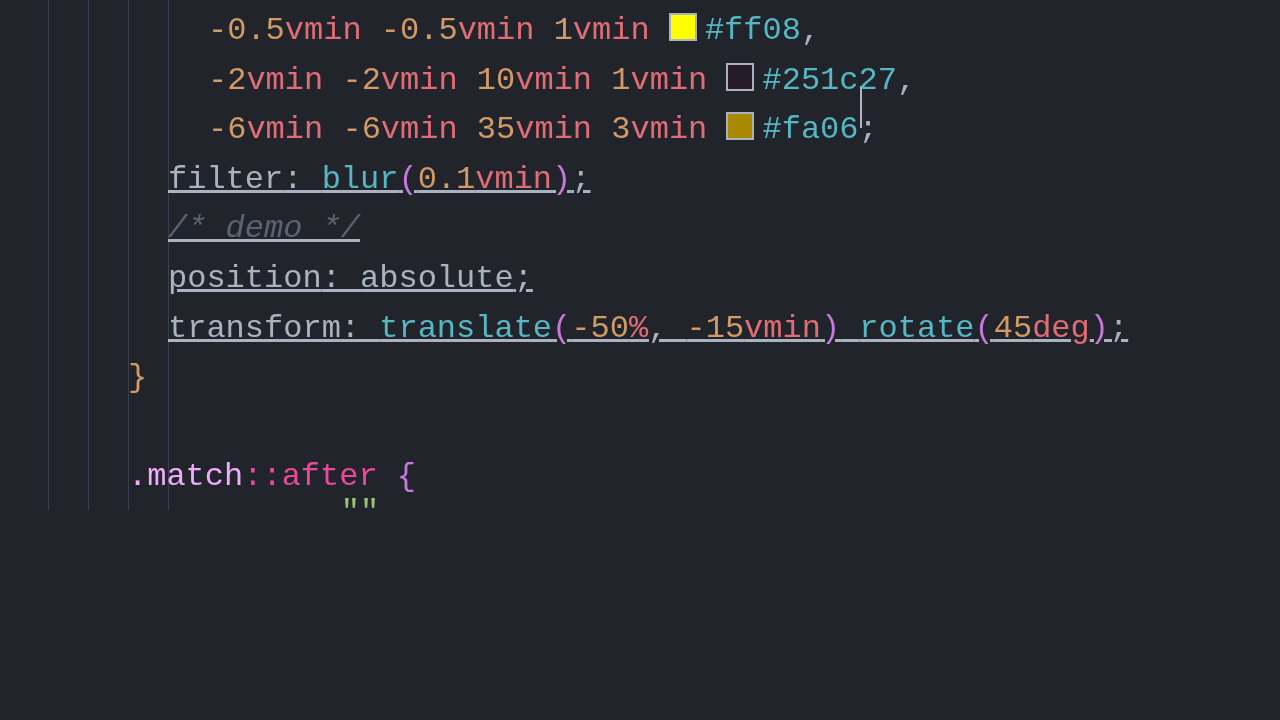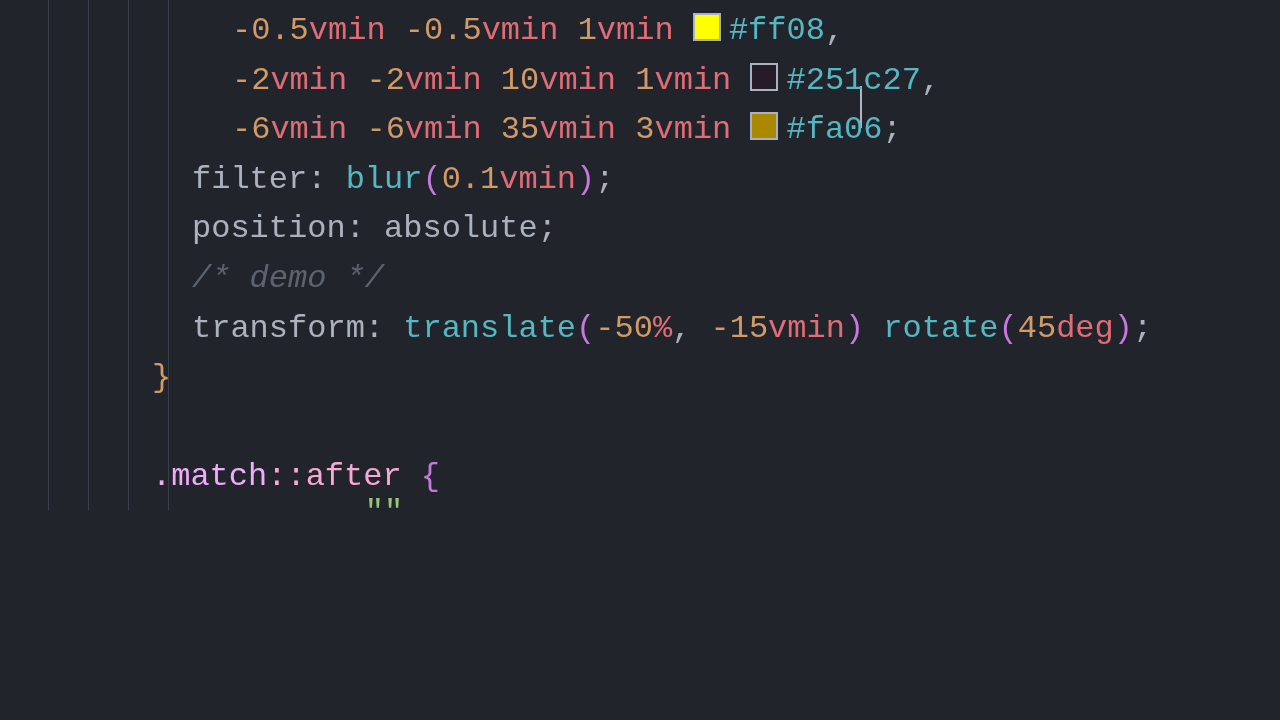--- a/index.html
+++ b/index.html
@@ -25,40 +25,39 @@
     width: 1px;
     background: #3a3f4b;
   }
   .gutter-line.l1 { left: 48px; }
   .gutter-line.l2 { left: 88px; }
   .gutter-line.l3 { left: 128px; }
   .gutter-line.l4 { left: 168px; }
   .code {
     position: relative;
     padding-left: 0;
-    margin-left: 24px;
   }
   .line {
     white-space: pre;
     padding-left: 0;
   }
   .indent1 { padding-left: 128px; }
-  .indent2 { padding-left: 168px; }
+  .indent2 { padding-left: 168px; text-decoration: underline; }
   .indent3 { padding-left: 208px; }
 
   .tok-prop { color: #abb2bf; }
   .tok-punc { color: #abb2bf; }
   .tok-num { color: #d19a66; }
   .tok-unit { color: #e06c75; }
   .tok-func { color: #56b6c2; }
   .tok-paren { color: #c678dd; }
   .tok-hex { color: #56b6c2; }
   .tok-comment { color: #5c6370; font-style: italic; }
   .tok-class { color: #f0abfc; }
-  .tok-pseudo { color: #f9a8d4; }
+  .tok-pseudo { color: #ec4899; }
   .tok-brace { color: #d19a66; }
   .tok-brace2 { color: #c678dd; }
   .tok-str { color: #98c379; }
 
   .swatch {
     display: inline-block;
     width: 28px;
     height: 28px;
     border: 2px solid #abb2bf;
     vertical-align: -2px;
@@ -88,23 +87,23 @@
     <div class="line indent3"><span class="tok-num">-0.5</span><span class="tok-unit">vmin</span> <span class="tok-num">-0.5</span><span class="tok-unit">vmin</span> <span class="tok-num">1</span><span class="tok-unit">vmin</span> <span class="swatch" style="background:#ffff00"></span><span class="tok-hex">#ff08</span><span class="tok-punc">,</span></div>
 
 
     <div class="line indent3"><span class="tok-num">-2</span><span class="tok-unit">vmin</span> <span class="tok-num">-2</span><span class="tok-unit">vmin</span> <span class="tok-num">10</span><span class="tok-unit">vmin</span> <span class="tok-num">1</span><span class="tok-unit">vmin</span> <span class="swatch" style="background:#251c27"></span><span class="tok-hex">#251c27</span><span class="tok-punc">,</span></div>
 
     <div class="line indent3"><span class="tok-num">-6</span><span class="tok-unit">vmin</span> <span class="tok-num">-6</span><span class="tok-unit">vmin</span> <span class="tok-num">35</span><span class="tok-unit">vmin</span> <span class="tok-num">3</span><span class="tok-unit">vmin</span> <span class="swatch" style="background:#aa8800"></span><span class="tok-hex">#fa06</span><span class="tok-punc">;</span></div>
 
     <div class="line indent2"><span class="tok-prop">filter</span><span class="tok-punc">: </span><span class="tok-func">blur</span><span class="tok-paren">(</span><span class="tok-num">0.1</span><span class="tok-unit">vmin</span><span class="tok-paren">)</span><span class="tok-punc">;</span></div>
 
 
+    <div class="line indent2"><span class="tok-comment">/* demo */</span></div>
+
     <div class="line indent2"><span class="tok-prop">position</span><span class="tok-punc">: </span><span class="tok-prop">absolute</span><span class="tok-punc">;</span></div>
-
-    <div class="line indent2"><span class="tok-comment">/* demo */</span></div>
 
 
 
     <div class="line indent2"><span class="tok-prop">transform</span><span class="tok-punc">: </span><span class="tok-func">translate</span><span class="tok-paren">(</span><span class="tok-num">-50</span><span class="tok-unit">%</span><span class="tok-punc">, </span><span class="tok-num">-15</span><span class="tok-unit">vmin</span><span class="tok-paren">)</span><span> </span><span class="tok-func">rotate</span><span class="tok-paren">(</span><span class="tok-num">45</span><span class="tok-unit">deg</span><span class="tok-paren">)</span><span class="tok-punc">;</span></div>
 
     <div class="line indent1"><span class="tok-brace">}</span></div>
 
     <div class="line">&nbsp;</div>
 
     <div class="line indent1"><span class="tok-class">.match</span><span class="tok-pseudo">::after</span><span> </span><span class="tok-brace2">{</span></div>

